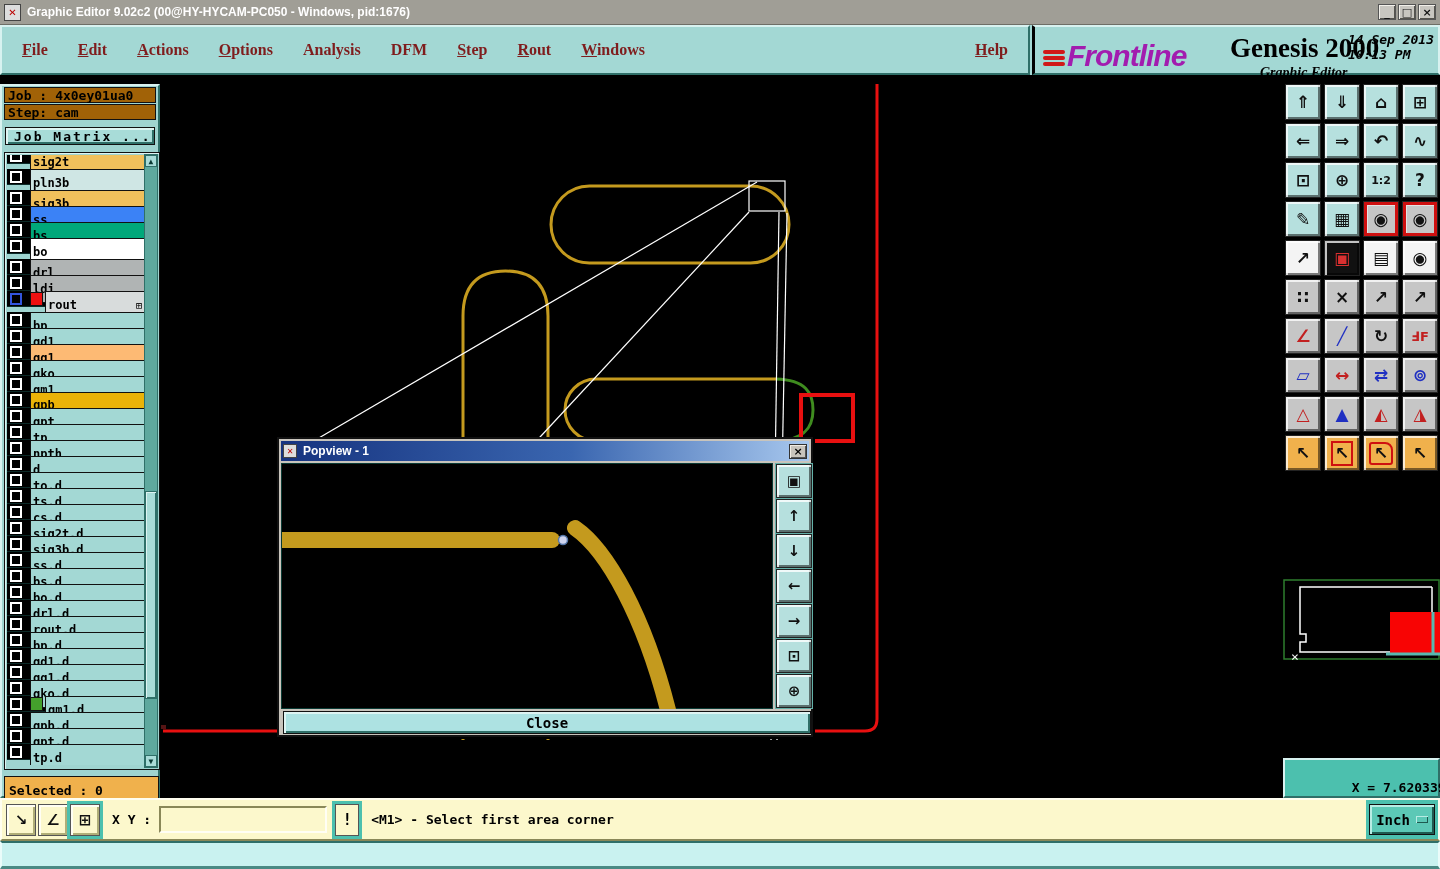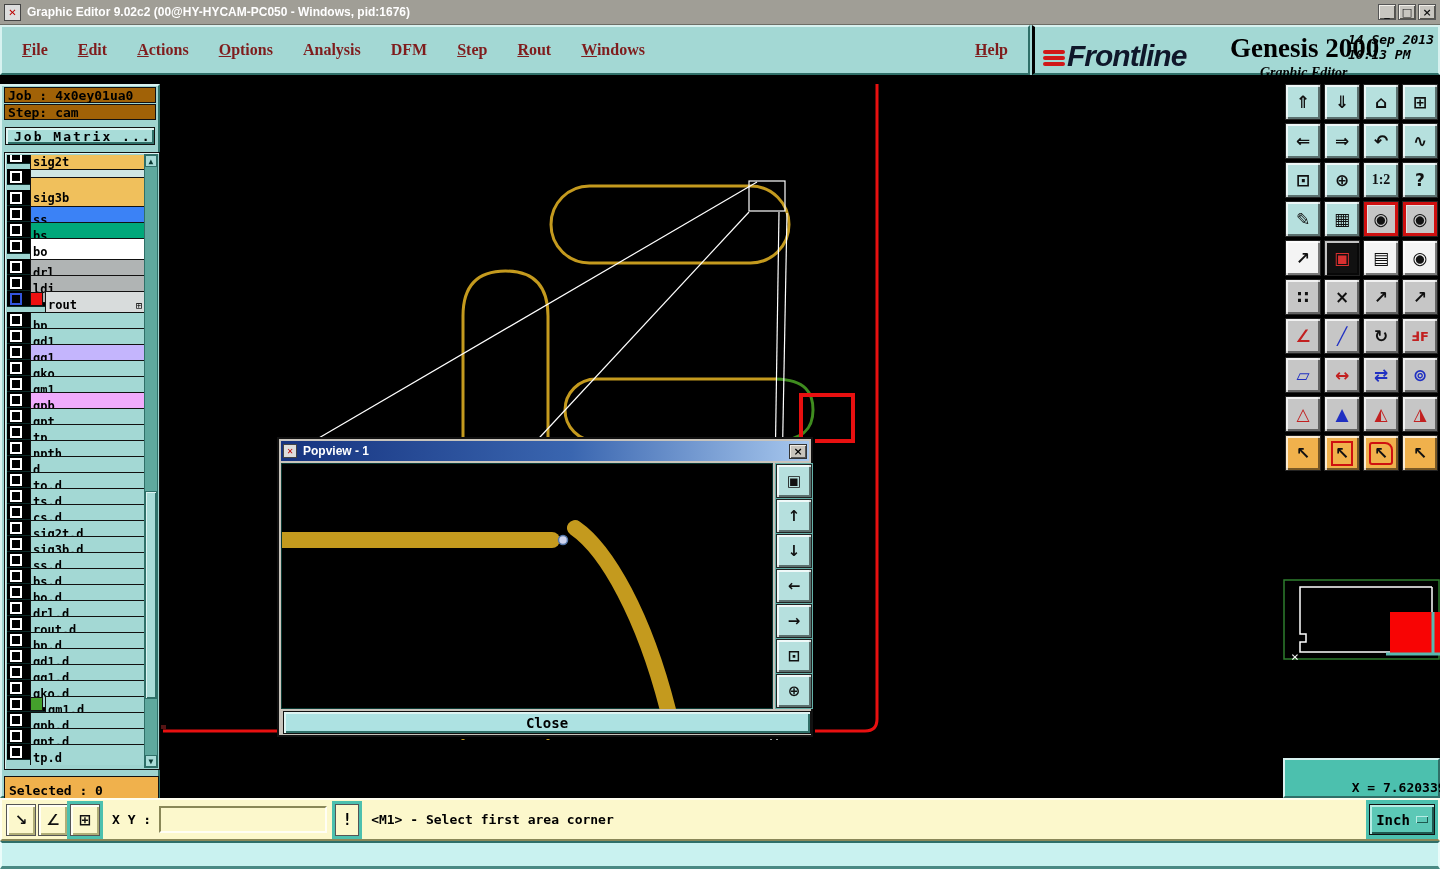--- a/index.html
+++ b/index.html
@@ -17,21 +17,21 @@
     display:flex;align-items:center;justify-content:center;font:bold 11px "DejaVu Sans",sans-serif;color:#111;
     box-shadow:inset 1px 1px 0 #f2f0ea, inset -1px -1px 0 #55544e;}
   
   #header{position:absolute;left:0;top:25px;width:1440px;height:53px;background:#a3d8d4;border-bottom:3px solid #000;}
   #menubar{position:absolute;left:0;top:0;width:1030px;height:100%;display:flex;align-items:center;
     padding:0 20px;gap:30px;border:2px solid #d8f2f0;border-right:2px solid #2f6f68;border-bottom:2px solid #2f6f68;}
   .menu-item{font:16px "Liberation Serif",serif;font-weight:600;color:#7f1d1d;cursor:default;white-space:nowrap;}
   #menu-help{margin-left:auto;}
   #brand{position:absolute;left:1032px;top:0;width:408px;height:100%;background:#a3d8d4;
     border:2px solid #d8f2f0;border-left:3px solid #000;border-bottom:2px solid #2f6f68;padding:2px 6px;}
-  #logo{position:absolute;left:8px;top:12px;font:bold italic 30px "Liberation Sans",sans-serif;color:#0f172a;letter-spacing:-1px;}
+  #logo{position:absolute;left:8px;top:12px;font:bold italic 30px "Liberation Sans",sans-serif;color:#a21caf;letter-spacing:-1px;}
   #logo .stripes{display:inline-block;vertical-align:middle;margin-right:2px;}
   #logo .stripes i{display:block;width:22px;height:4px;background:#d01818;margin:2px 0;border-radius:2px;}
   #product{position:absolute;left:195px;top:6px;font:bold 27px "Liberation Serif",serif;color:#000;}
   #datetime{position:absolute;right:4px;top:5px;text-align:left;font:bold italic 13px "DejaVu Sans Mono",monospace;color:#000000;line-height:15px;white-space:pre;}
   #subtitle{position:absolute;left:225px;top:38px;font:bold italic 14px "Liberation Serif",serif;color:#000;}
   
   #main{position:absolute;left:0;top:84px;width:1440px;height:714px;background:#000;}
   
   #left-panel{position:absolute;left:0;top:0;width:160px;height:714px;background:#9fd4d0;
     border:2px solid #d8f2f0;border-right:2px solid #2f6f68;border-bottom:2px solid #2f6f68;}
@@ -179,21 +179,21 @@
       <div id="layer-list">
         <div id="layer-rows">
             <div class="layer-row" style="margin-top: -7px;">
               <span class="cb"></span>
               <span class="layer-label" style="background: rgb(240, 192, 92);">sig2t</span>
             </div>
             <div class="layer-row" style="margin-top: 5px;">
               <span class="cb"></span>
               <span class="layer-label" style="background: rgb(207, 230, 228);">pln3b</span>
             </div>
-            <div class="layer-row" style="margin-top: 5px; align-items: center;">
+            <div class="layer-row" style="margin-top: 5px;">
               <span class="cb"></span>
               <span class="layer-label" style="background: rgb(240, 192, 92);">sig3b</span>
             </div>
             <div class="layer-row">
               <span class="cb"></span>
               <span class="layer-label" style="background: #3b82f6;">ss</span>
             </div>
             <div class="layer-row">
               <span class="cb"></span>
               <span class="layer-label" style="background: rgb(0, 168, 122);">bs</span>
@@ -218,33 +218,33 @@
             <div class="layer-row" style="margin-top: 5px;">
               <span class="cb"></span>
               <span class="layer-label" style="background: rgb(163, 216, 212);">bp</span>
             </div>
             <div class="layer-row">
               <span class="cb"></span>
               <span class="layer-label" style="background: rgb(163, 216, 212);">gd1</span>
             </div>
             <div class="layer-row">
               <span class="cb"></span>
-              <span class="layer-label" style="background: #c4b5fd;">gg1</span>
+              <span class="layer-label" style="background: #fdba74;">gg1</span>
             </div>
             <div class="layer-row">
               <span class="cb"></span>
               <span class="layer-label" style="background: rgb(163, 216, 212);">gko</span>
             </div>
             <div class="layer-row">
               <span class="cb"></span>
               <span class="layer-label" style="background: rgb(163, 216, 212);">gm1</span>
             </div>
             <div class="layer-row">
               <span class="cb"></span>
-              <span class="layer-label" style="background: #f0abfc;">gpb</span>
+              <span class="layer-label" style="background: #eab308; font-family: Liberation Mono, monospace;">gpb</span>
             </div>
             <div class="layer-row">
               <span class="cb"></span>
               <span class="layer-label" style="background: rgb(163, 216, 212);">gpt</span>
             </div>
             <div class="layer-row">
               <span class="cb"></span>
               <span class="layer-label" style="background: rgb(163, 216, 212);">tp</span>
             </div>
             <div class="layer-row">
@@ -386,21 +386,21 @@
           <div class="tb teal">
             <span class="glyph">∿</span>
           </div>
           <div class="tb teal">
             <span class="glyph">⊡</span>
           </div>
           <div class="tb teal">
             <span class="glyph">⊕</span>
           </div>
           <div class="tb teal">
-            <span class="glyph" style="font-size: 14px; font-family: Liberation Serif, serif;">1:2</span>
+            <span class="glyph" style="font-size: 11px;">1:2</span>
           </div>
           <div class="tb teal">
             <span class="glyph">?</span>
           </div>
           <div class="tb teal">
             <span class="glyph">✎</span>
           </div>
           <div class="tb teal">
             <span class="glyph">▦</span>
           </div>

